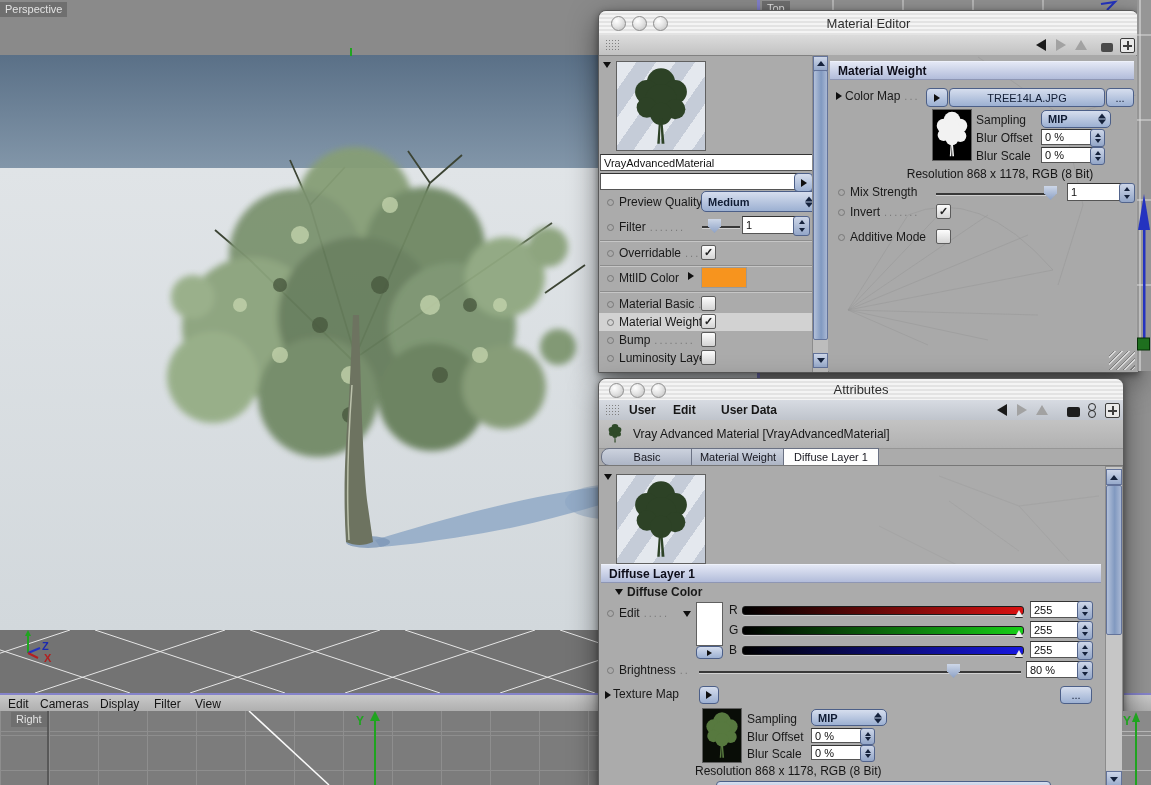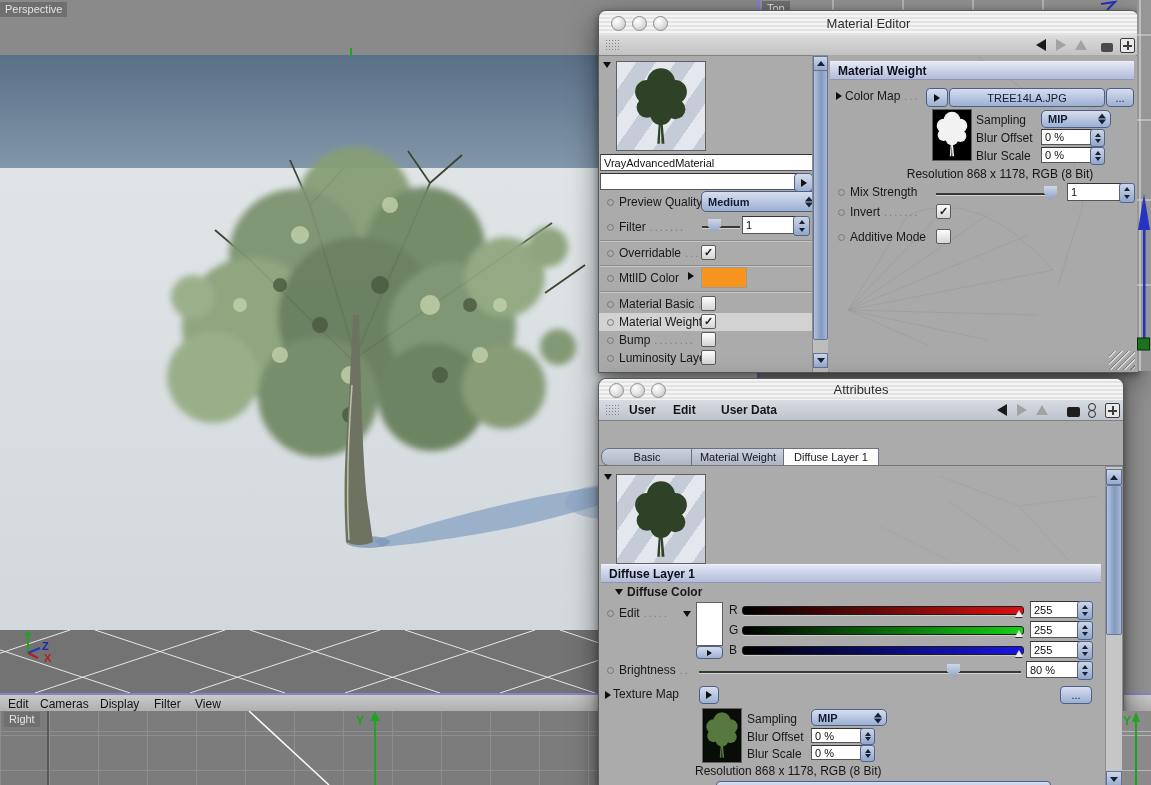--- a/index.html
+++ b/index.html
@@ -269,21 +269,21 @@
               background-image:repeating-linear-gradient(90deg,#8e8e8e 0 1px,transparent 1px 49px),
                                repeating-linear-gradient(180deg,#8e8e8e 0 1px,transparent 1px 35px);
               background-position:0 0,0 24px;background-color:#7c7c7c;z-index:2;">
     <svg width="757" height="74">
       <line x1="48" y1="0" x2="48" y2="74" stroke="#4d4d4d" stroke-width="1.5"></line>
       <line x1="249" y1="0" x2="329" y2="74" stroke="#fafafa" stroke-width="1.5"></line>
       <line x1="375" y1="4" x2="375" y2="74" stroke="#1fa41f" stroke-width="2"></line>
       <polygon points="370,10 380,10 375,0" fill="#1fa41f"></polygon>
     </svg>
     <span class="abs" style="left:356px;top:3px;color:#1fa41f;font-size:12px;font-weight:bold;">Y</span>
-    <div class="vplabel" style="left:4px;top:1px;">Right</div>
+    <div class="vplabel" style="left:11px;top:1px;">Right</div>
   </div>
 
   <div class="abs" style="left:1122px;top:711px;width:29px;height:74px;
               background-image:repeating-linear-gradient(180deg,#b5b5b5 0 1px,transparent 1px 35px);
               background-position:0 24px;background-color:#8a8a8a;z-index:12;">
     <svg width="29" height="74">
       <line x1="14" y1="4" x2="14" y2="74" stroke="#1fa41f" stroke-width="2"></line>
       <polygon points="10,11 18,11 14,1" fill="#1fa41f"></polygon>
     </svg>
     <span class="abs" style="left:1px;top:3px;color:#1fa41f;font-size:12px;font-weight:bold;">Y</span>
@@ -485,20 +485,28 @@
       <div class="lockclosed" style="left:468px;top:7px;"></div>
       <div class="icon8" style="left:489px;top:3px;">
           <i class="t"></i>
           <i class="b"></i>
         </div>
       <div class="plusbox" style="left:506px;top:3px;">
           <i class="h"></i>
           <i class="v"></i>
         </div>
     </div>
+    <div class="abs" style="left:0;top:41px;width:524px;height:28px;background:linear-gradient(#c3c3c3,#b1b1b1);border-bottom:1px solid #969696;">
+      <div class="abs" style="left:6px;top:4px;width:20px;height:20px;">
+        <svg width="20" height="20" viewBox="0 4 40 52" style="color:#2f4a28">
+            <use href="#treeSil" fill="currentColor"></use>
+          </svg>
+      </div>
+      <span class="statictext" style="left:34px;top:7px;">Vray Advanced Material [VrayAdvancedMaterial]</span>
+    </div>
     <div class="tab first" style="left:2px;top:69px;width:90px;">Basic</div>
     <div class="tab" style="left:92px;top:69px;width:92px;">Material Weight</div>
     <div class="tab active" style="left:184px;top:69px;width:94px;">Diffuse Layer 1</div>
     <div class="tab last" style="left:278px;top:69px;width:88px;">Assign</div>
 
     <div class="abs" style="left:0;top:86px;width:524px;height:326px;background:#ababab;border-top:1px solid #777;">
       <svg class="abs" style="left:260px;top:0" width="246" height="120">
         <g stroke="#9d9d9d" stroke-opacity="0.5" fill="none">
           <path d="M80,10 L160,40 L210,95 M160,40 L240,30"></path>
           <path d="M90,35 L160,85 M20,60 L120,110"></path>

